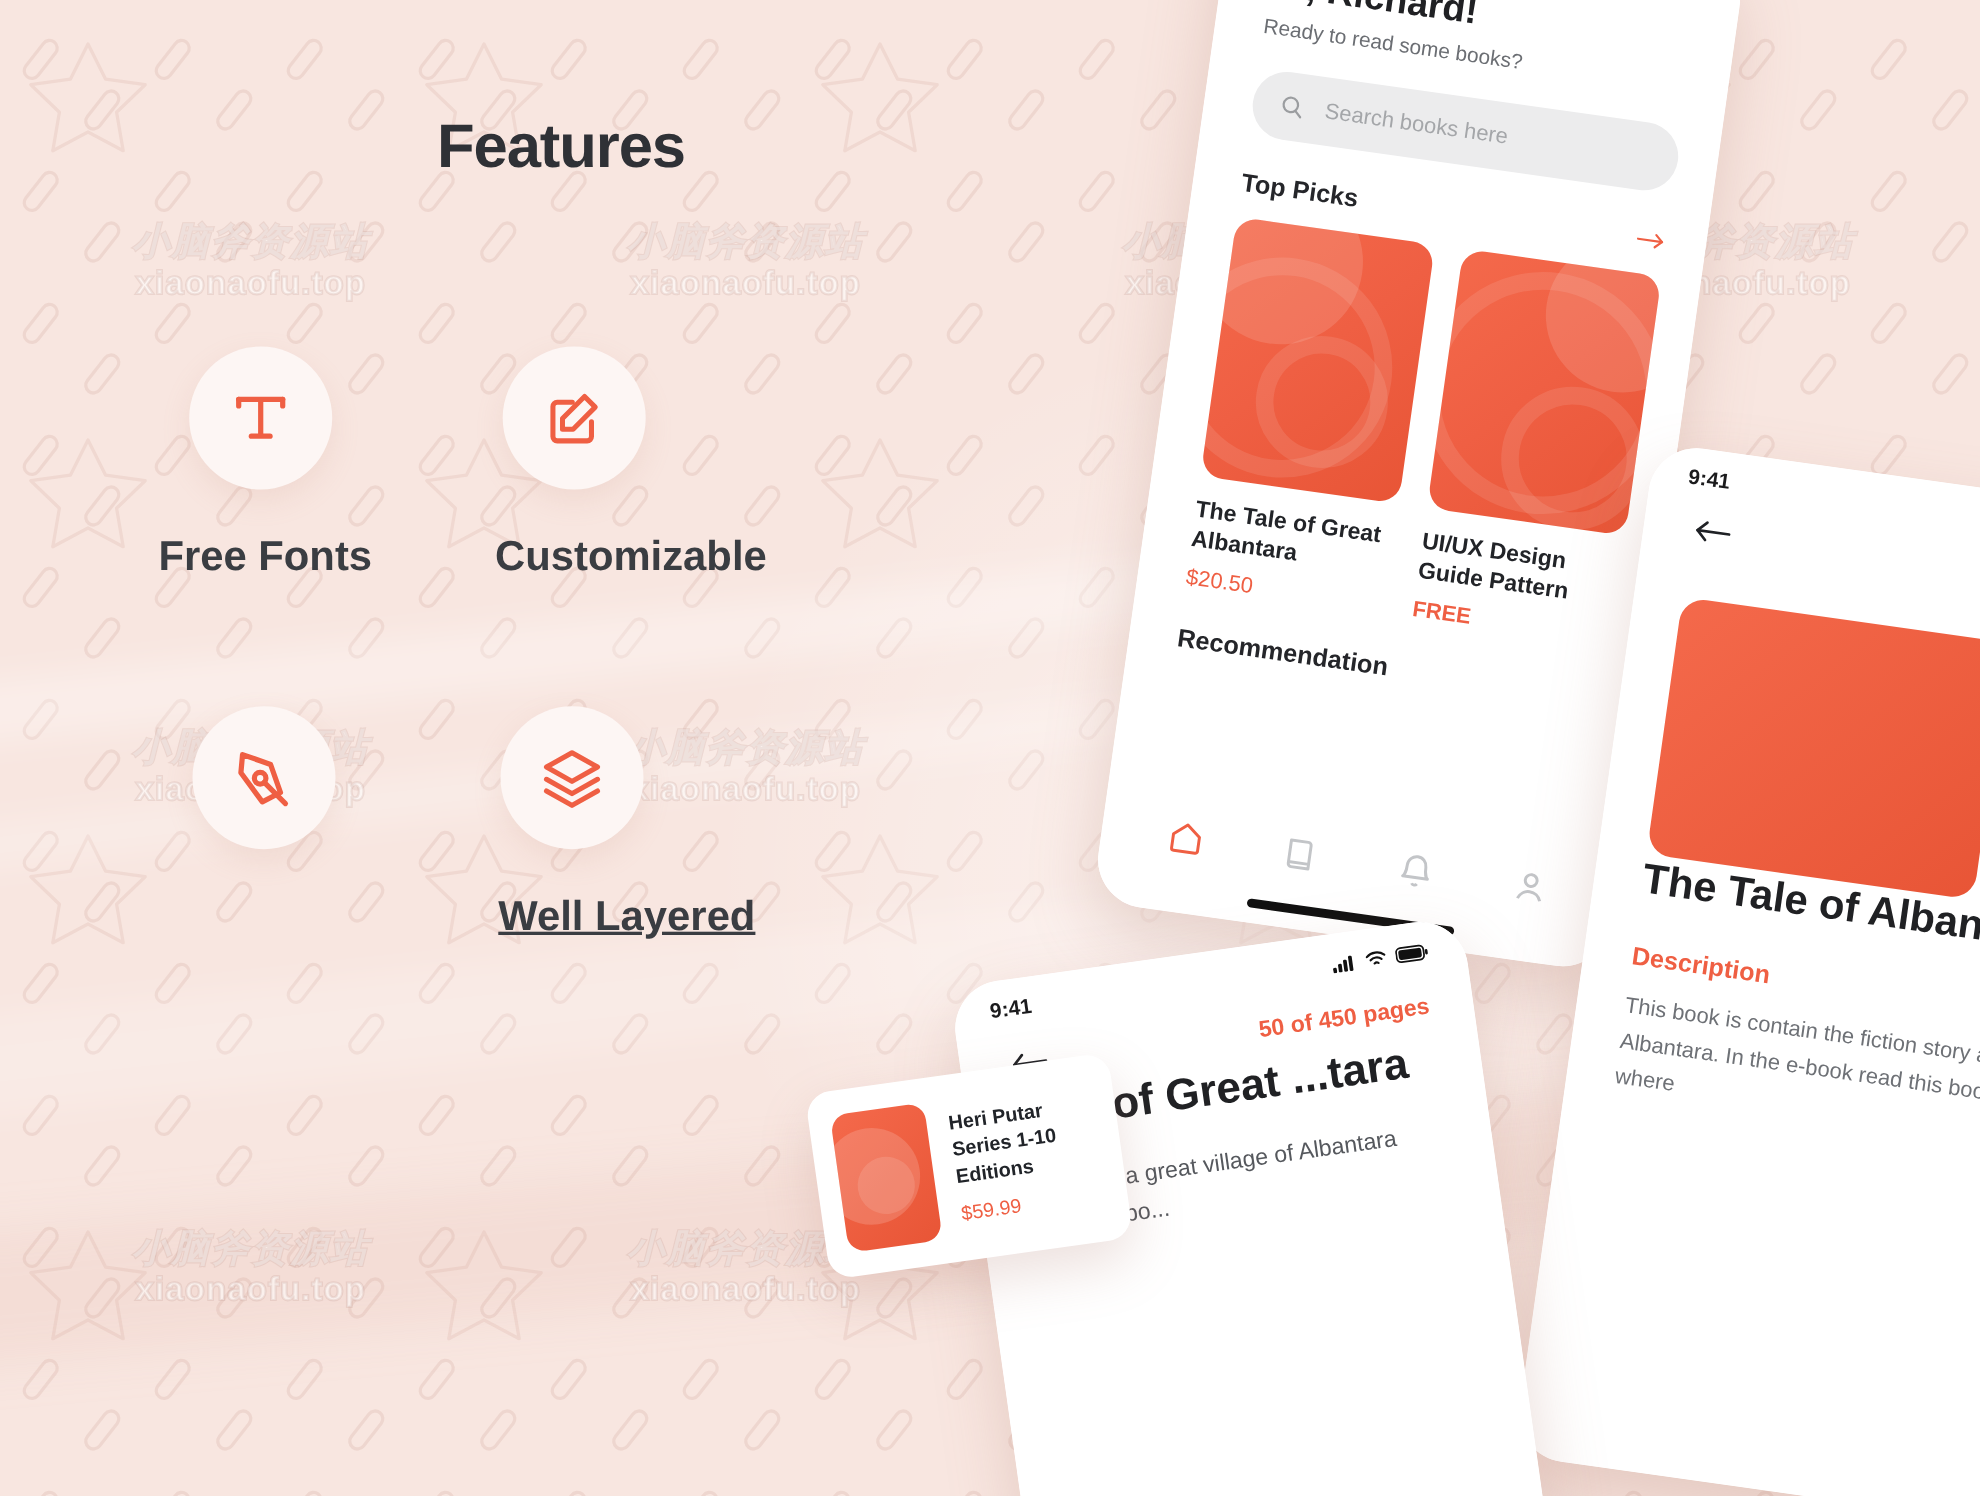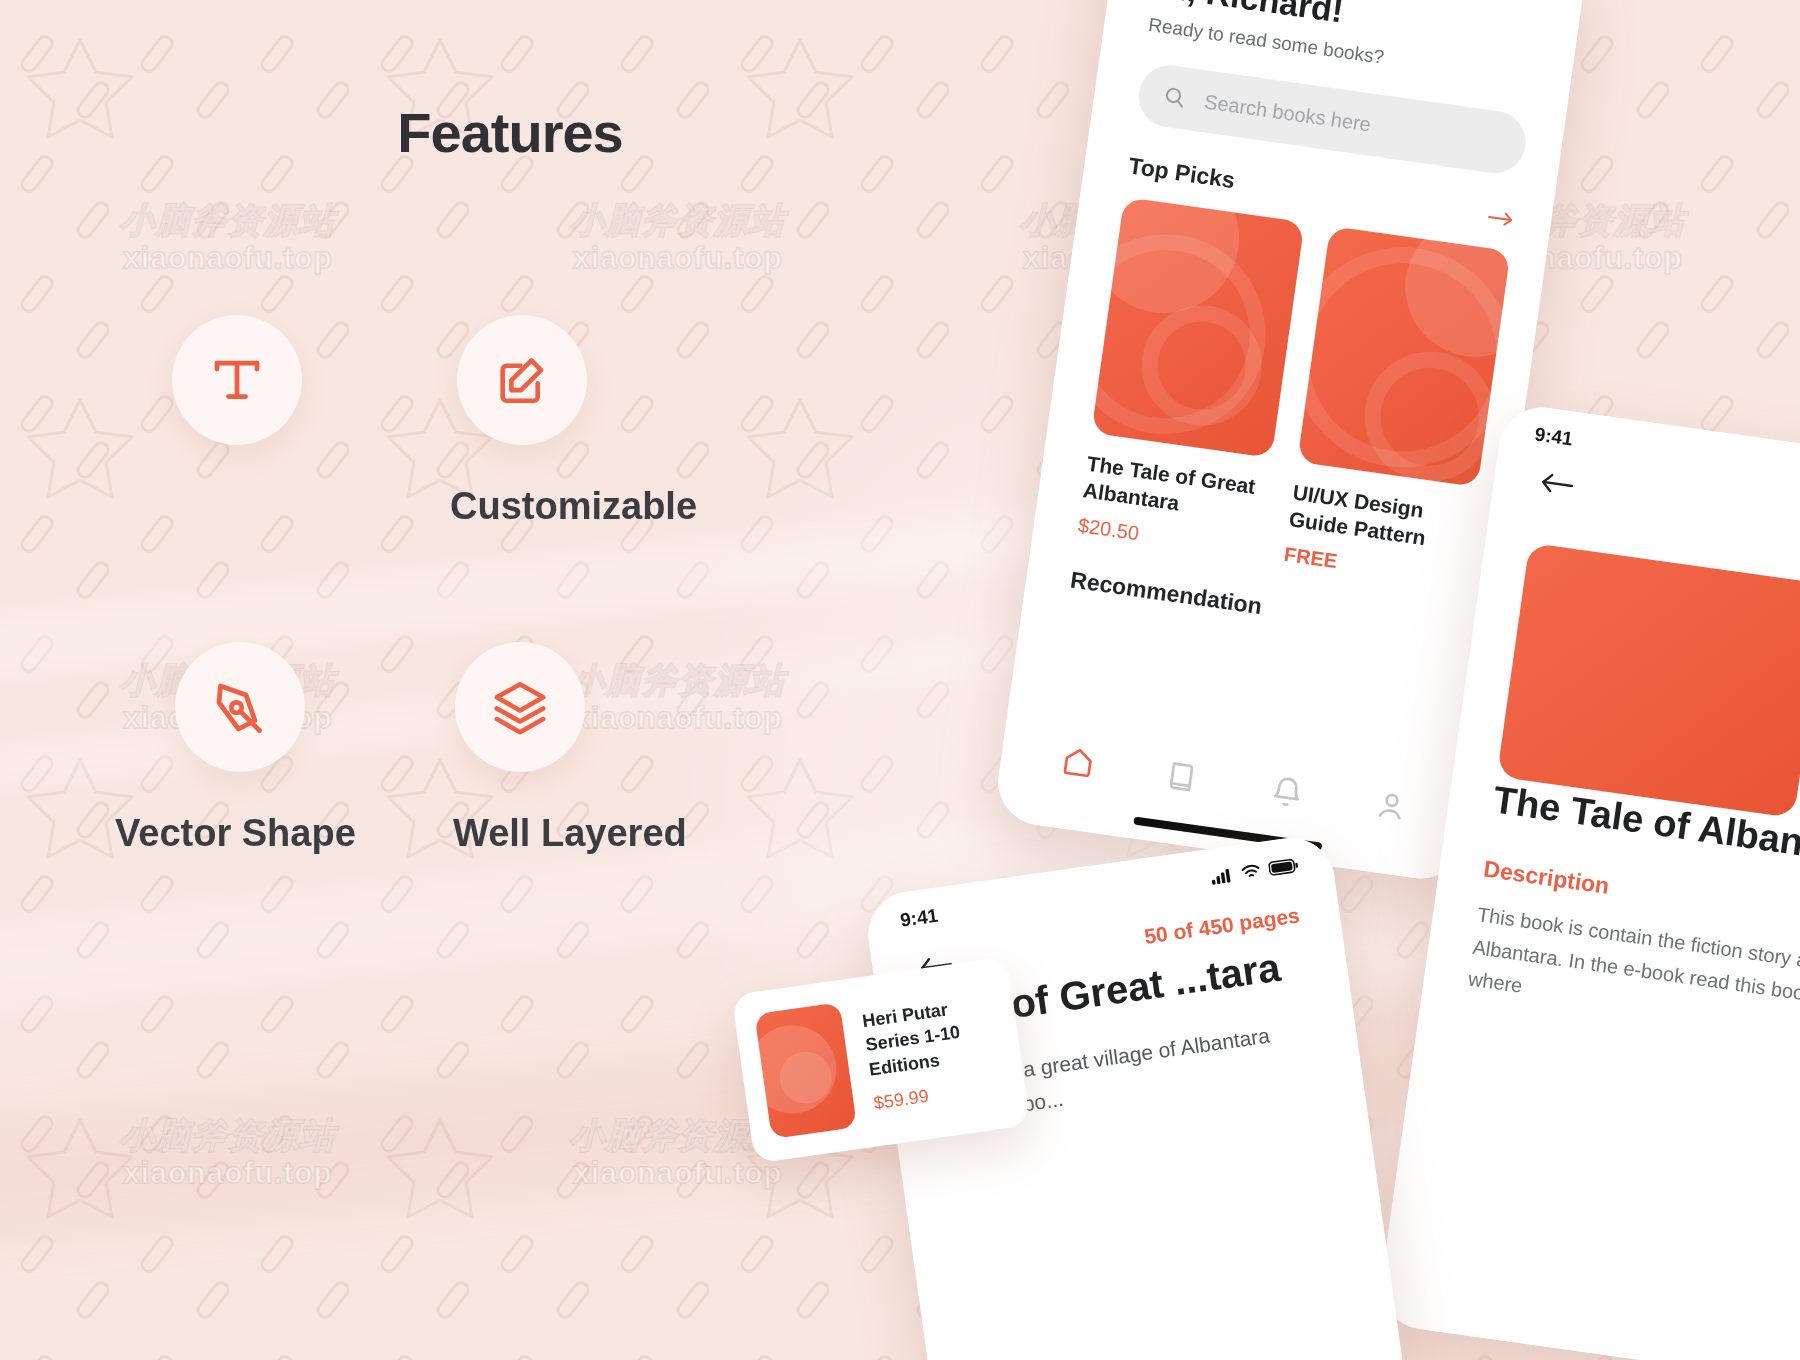--- a/index.html
+++ b/index.html
@@ -90,21 +90,21 @@
   #f-custom { left: 450px; top: 315px; }
   #f-vector { left: 140px; top: 642px; }
   #f-layers { left: 450px; top: 642px; }
   #f-fonts  .bubble { margin-left: 32px; }
   #f-custom .bubble { margin-left: 7px; }
   #f-vector .bubble { margin-left: 35px; }
   #f-layers .bubble { margin-left: 5px; }
   #f-fonts  .flabel { margin-left: 4px; }
   #f-custom .flabel { margin-left: 0px; }
   #f-vector .flabel { margin-left: -25px; }
-  #f-layers .flabel { margin-left: 3px; }
+  #f-layers .flabel { margin-left: 3px; text-decoration: underline; }
 
   
   .phone {
     position: absolute;
     background: #ffffff;
     border-radius: 44px;
     box-shadow: 0 26px 60px rgba(172,120,106,.26);
     overflow: hidden;
   }
   .screen { position: absolute; inset: 0; background: #fff; }
@@ -310,20 +310,21 @@
   <div class="bubble">
     <span>
       <svg width="60" height="60" viewBox="0 0 24 24" fill="none" stroke="#ef5f43" stroke-width="1.9" stroke-linecap="round">
         <path d="M4 5.2h16"></path>
         <path d="M4 5.2v2.4M20 5.2v2.4"></path>
         <path d="M12 5.6v12.6"></path>
         <path d="M8.6 18.6h6.8"></path>
       </svg>
     </span>
   </div>
+  <div class="flabel">Free Fonts</div>
 </div>
 
 <div class="feature" id="f-custom">
   <div class="bubble">
     <span>
       <svg width="58" height="58" viewBox="0 0 24 24" fill="none" stroke="#ef5f43" stroke-width="1.9" stroke-linecap="round" stroke-linejoin="round">
         <path d="M18.5 13.4V19a1.6 1.6 0 0 1-1.6 1.6H5.6A1.6 1.6 0 0 1 4 19V7.7a1.6 1.6 0 0 1 1.6-1.6h5.7"></path>
         <path d="M15.9 3.9 19.9 7.9 11.6 16.2 7.6 16.2 7.6 12.2z"></path>
       </svg>
     </span>
@@ -334,21 +335,20 @@
 <div class="feature" id="f-vector">
   <div class="bubble">
     <span>
       <svg width="60" height="60" viewBox="0 0 24 24" fill="none" stroke="#ef5f43" stroke-width="1.9" stroke-linecap="round" stroke-linejoin="round">
         <path d="M4.2 3.6 14.4 7.2 18 17.4 11.4 20.8 3.6 10.2z"></path>
         <circle cx="10.6" cy="12.2" r="2.1"></circle>
         <path d="M12.1 13.7 19.8 21.4"></path>
       </svg>
     </span>
   </div>
-  <div class="flabel">Vector Shape</div>
 </div>
 
 <div class="feature" id="f-layers">
   <div class="bubble">
     <span>
       <svg width="58" height="58" viewBox="0 0 24 24" fill="none" stroke="#ef5f43" stroke-width="1.9" stroke-linecap="round" stroke-linejoin="round">
         <path d="M12 2.6 21.6 8 12 13.4 2.4 8z"></path>
         <path d="M2.4 12.6 12 18l9.6-5.4"></path>
         <path d="M2.4 17 12 22.4 21.6 17"></path>
       </svg>

